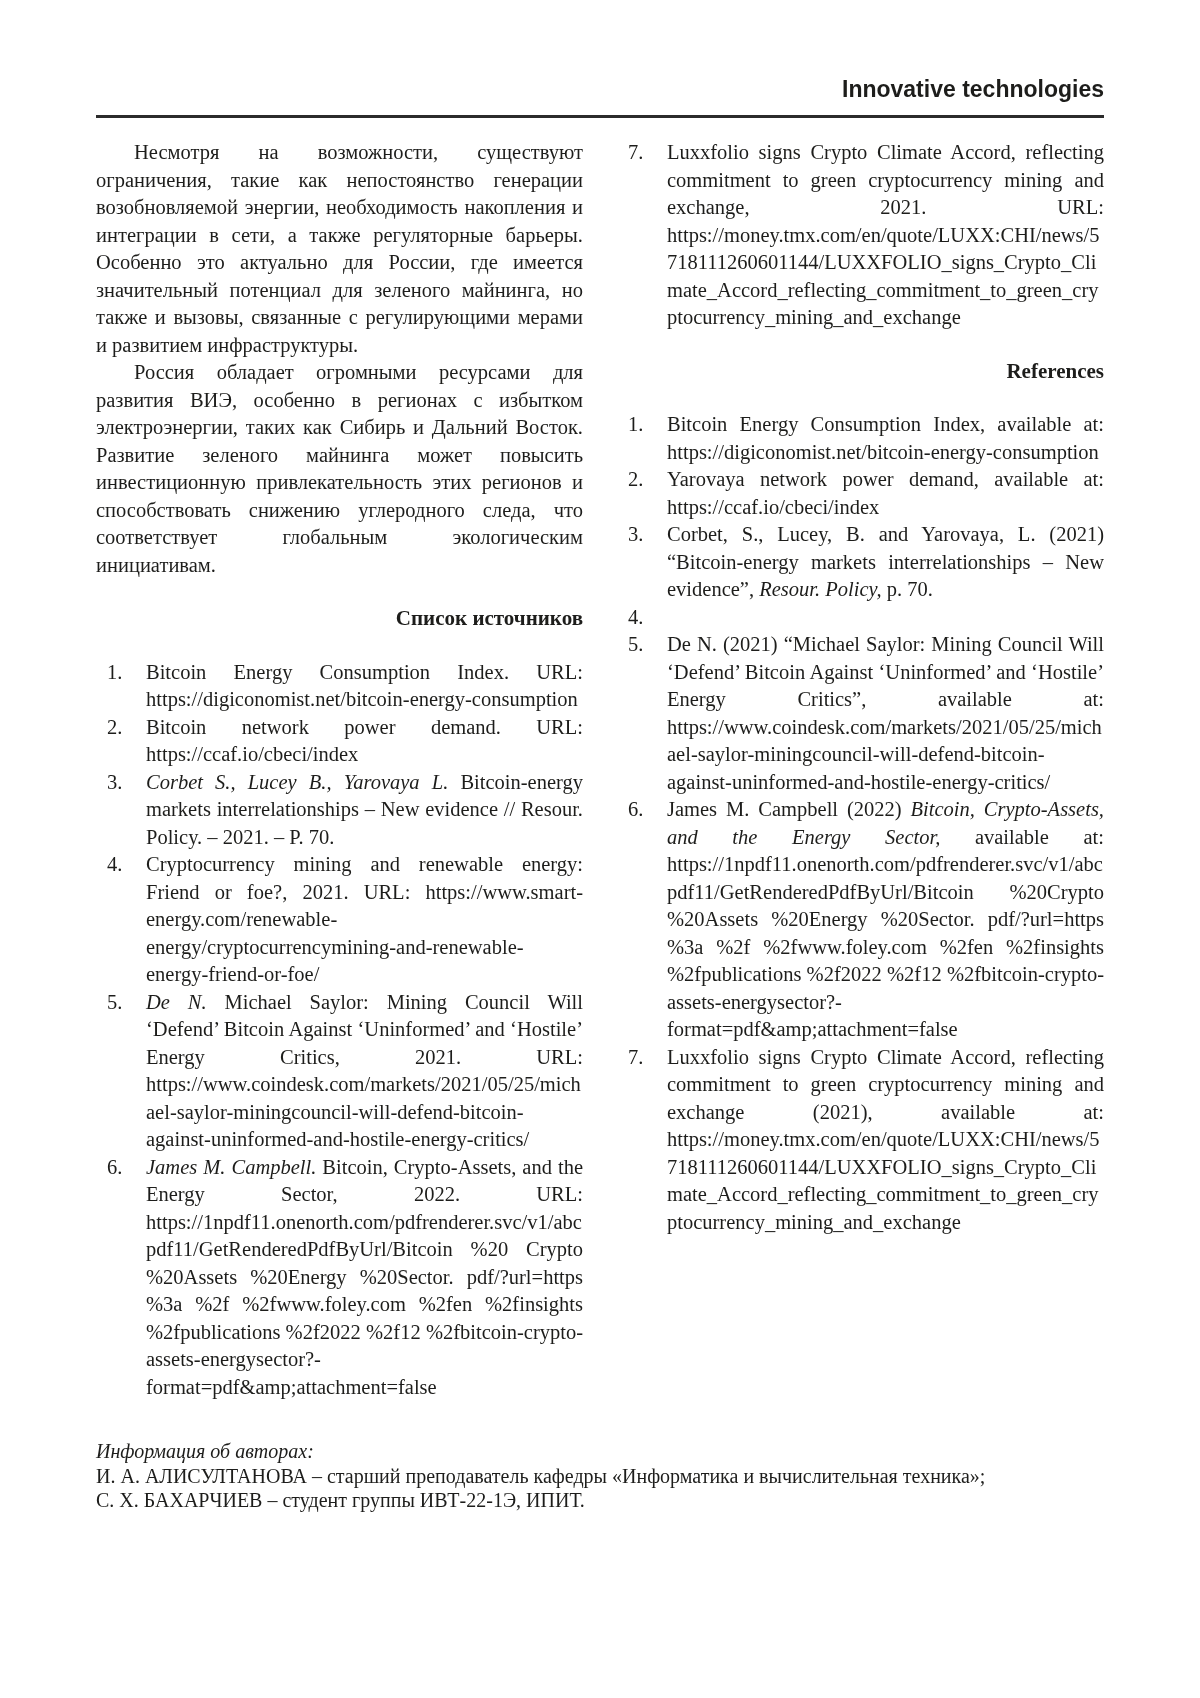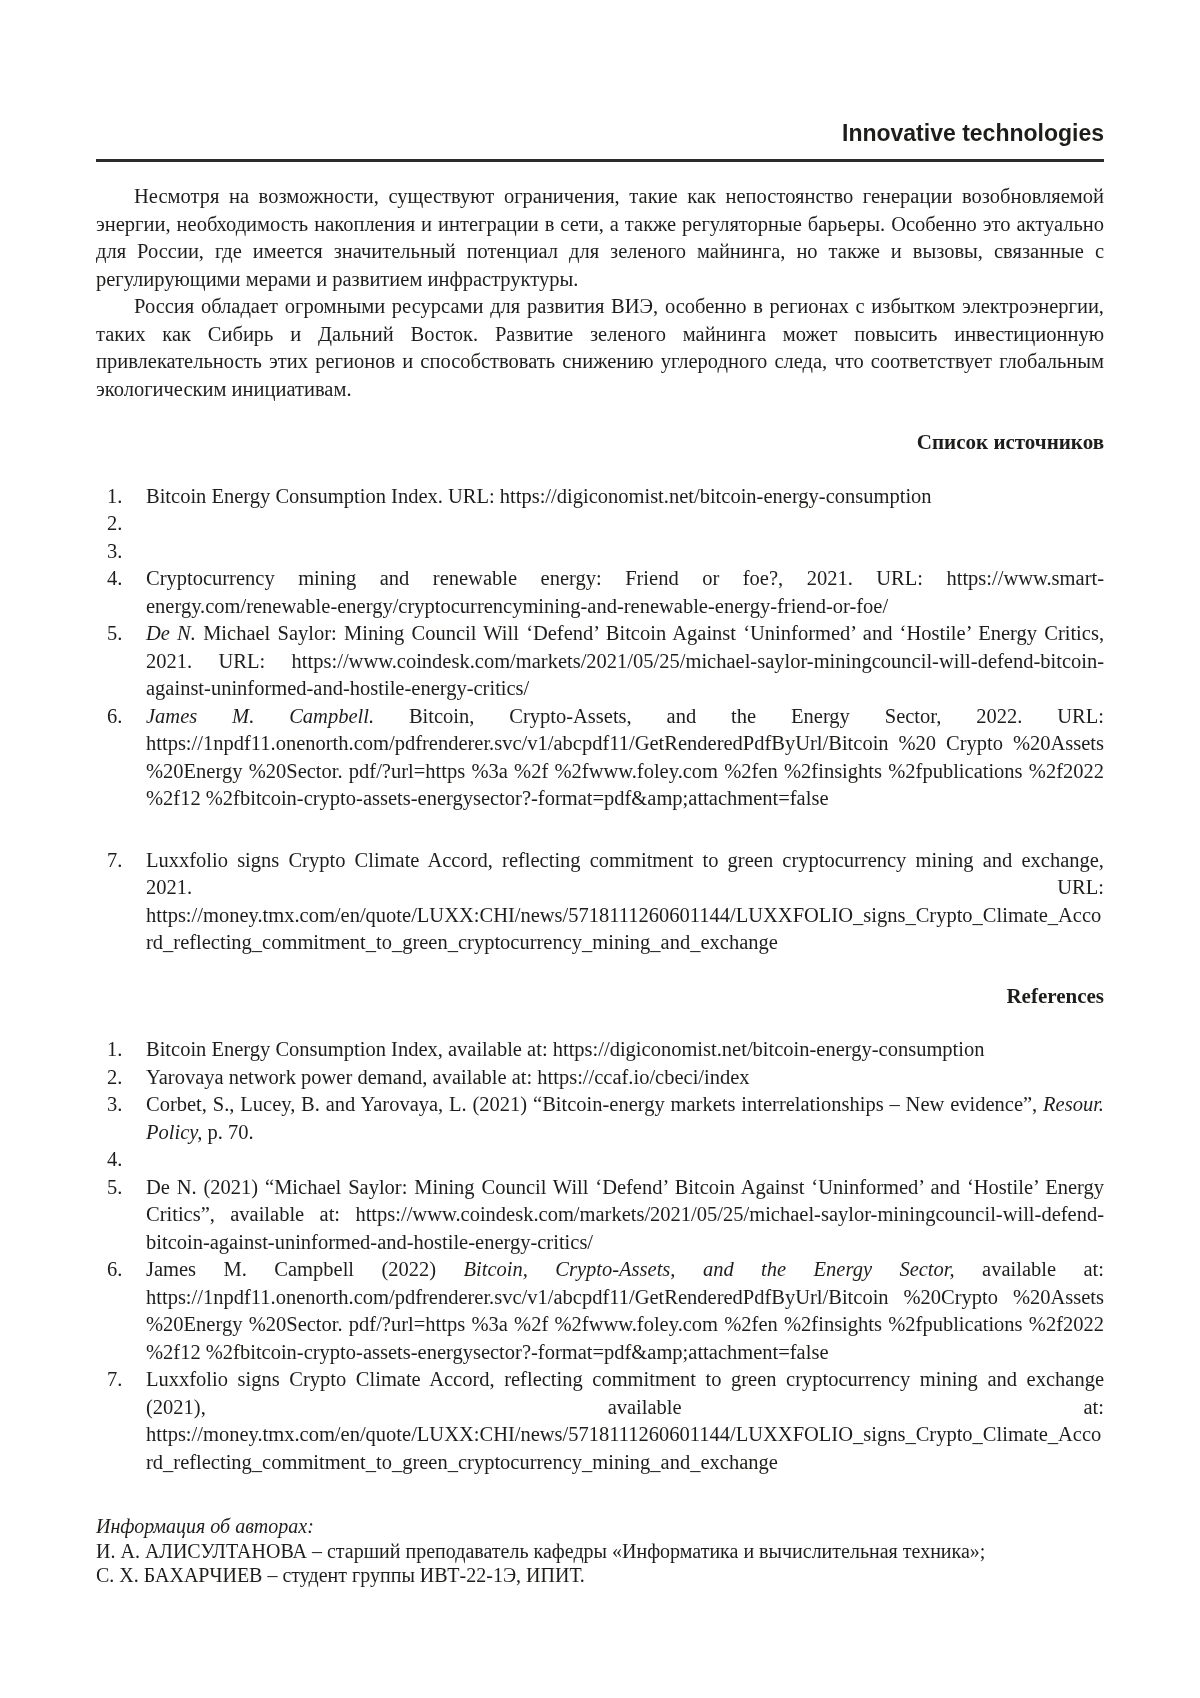--- a/index.html
+++ b/index.html
@@ -10,21 +10,21 @@
   body {
     width: 1200px;
     height: 1698px;
     overflow: hidden;
     color: #1d1d1b;
   }
   .page {
     box-sizing: border-box;
     width: 1200px;
     height: 1698px;
-    padding: 120px 96px 0 96px;
+    padding: 76px 96px 0 96px;
     background: #ffffff;
   }
   
   .running-head {
     font-family: "Liberation Sans", sans-serif;
     font-weight: bold;
     font-size: 23px;
     line-height: 26px;
     text-align: right;
     color: #1d1d1b;
@@ -37,21 +37,20 @@
 
   
   .columns {
     display: flex;
     gap: 34px;
     margin-top: 21px;
     font-family: "Liberation Serif", serif;
     font-size: 20.5px;
     line-height: 27.5px;
     text-align: justify;
-    flex-direction: column;
   }
   .col { flex: 1 1 0; min-width: 0; }
 
   .body-par {
     margin: 0;
     text-indent: 38px;
     hyphens: auto;
   }
 
   .list-heading {
@@ -117,23 +116,25 @@
           <p class="body-par">Россия обладает огромными ресурсами для развития ВИЭ, особенно в регионах с избытком электроэнергии, таких как Сибирь и Дальний Восток. Развитие зеленого майнинга может повысить инвестиционную привлекательность этих регионов и способствовать снижению углеродного следа, что соответствует глобальным экологическим инициативам.</p>
         </div>
       <h2 class="list-heading">Список источников</h2>
       <div>
           <div class="ref-item">
             <span class="ref-num">1.</span>
             <div class="ref-body">Bitcoin Energy Consumption Index. URL: https://digiconomist.net/bitcoin-energy-consumption</div>
           </div>
           <div class="ref-item">
             <span class="ref-num">2.</span>
+            <div class="ref-body">Bitcoin network power demand. URL: https://ccaf.io/cbeci/index</div>
           </div>
           <div class="ref-item">
             <span class="ref-num">3.</span>
+            <div class="ref-body"><span class="it">Corbet S., Lucey B., Yarovaya L.</span> Bitcoin-energy markets interrelationships – New evidence // Resour. Policy. – 2021. – P. 70.</div>
           </div>
           <div class="ref-item">
             <span class="ref-num">4.</span>
             <div class="ref-body">Cryptocurrency mining and renewable energy: Friend or foe?, 2021. URL: https://www.smart-energy.com/renewable-energy/cryptocurrencymining-and-renewable-energy-friend-or-foe/</div>
           </div>
           <div class="ref-item">
             <span class="ref-num">5.</span>
             <div class="ref-body"><span class="it">De N.</span> Michael Saylor: Mining Council Will ‘Defend’ Bitcoin Against ‘Uninformed’ and ‘Hostile’ Energy Critics, 2021. URL: https://www.coindesk.com/markets/2021/05/25/michael-saylor-miningcouncil-will-defend-bitcoin-against-uninformed-and-hostile-energy-critics/</div>
           </div>
           <div class="ref-item">

